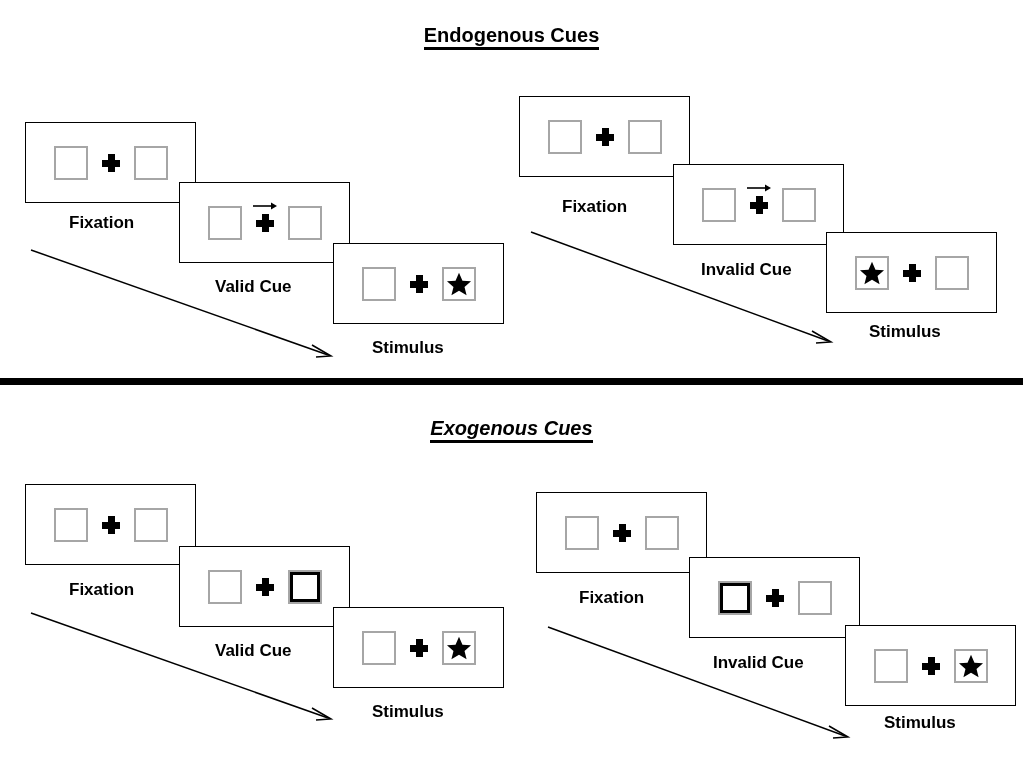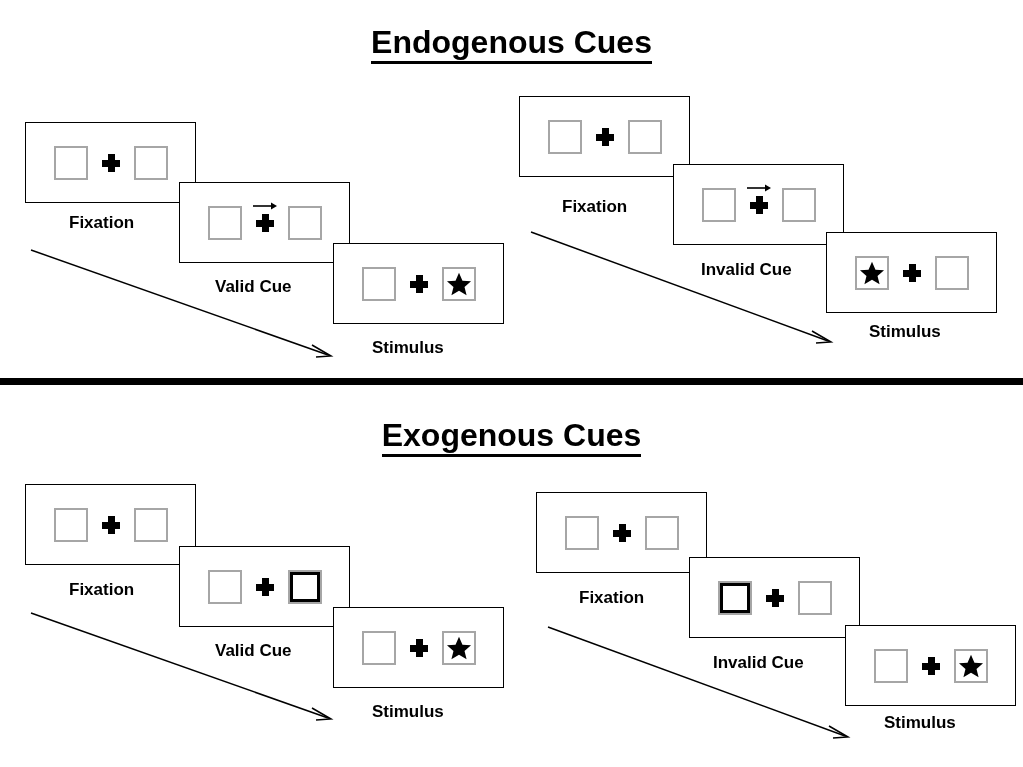--- a/index.html
+++ b/index.html
@@ -15,31 +15,31 @@
     font-family: "Liberation Sans", sans-serif;
     color: #000000;
   }
 
   
   .section-title {
     position: absolute;
     left: 0;
     width: 1023px;
     text-align: center;
-    font-size: 32px;
+    font-size: 20px;
     font-weight: bold;
     letter-spacing: 0px;
     color: #000000;
   }
   .section-title span {
     border-bottom: 3px solid #000000;
     padding-bottom: 1px;
   }
   #title-endogenous { top: 24px; }
-  #title-exogenous  { top: 417px; }
+  #title-exogenous  { top: 417px; font-style: italic; }
 
   
   .divider {
     position: absolute;
     left: 0;
     top: 378px;
     width: 1023px;
     height: 7px;
     background: #000000;
   }

